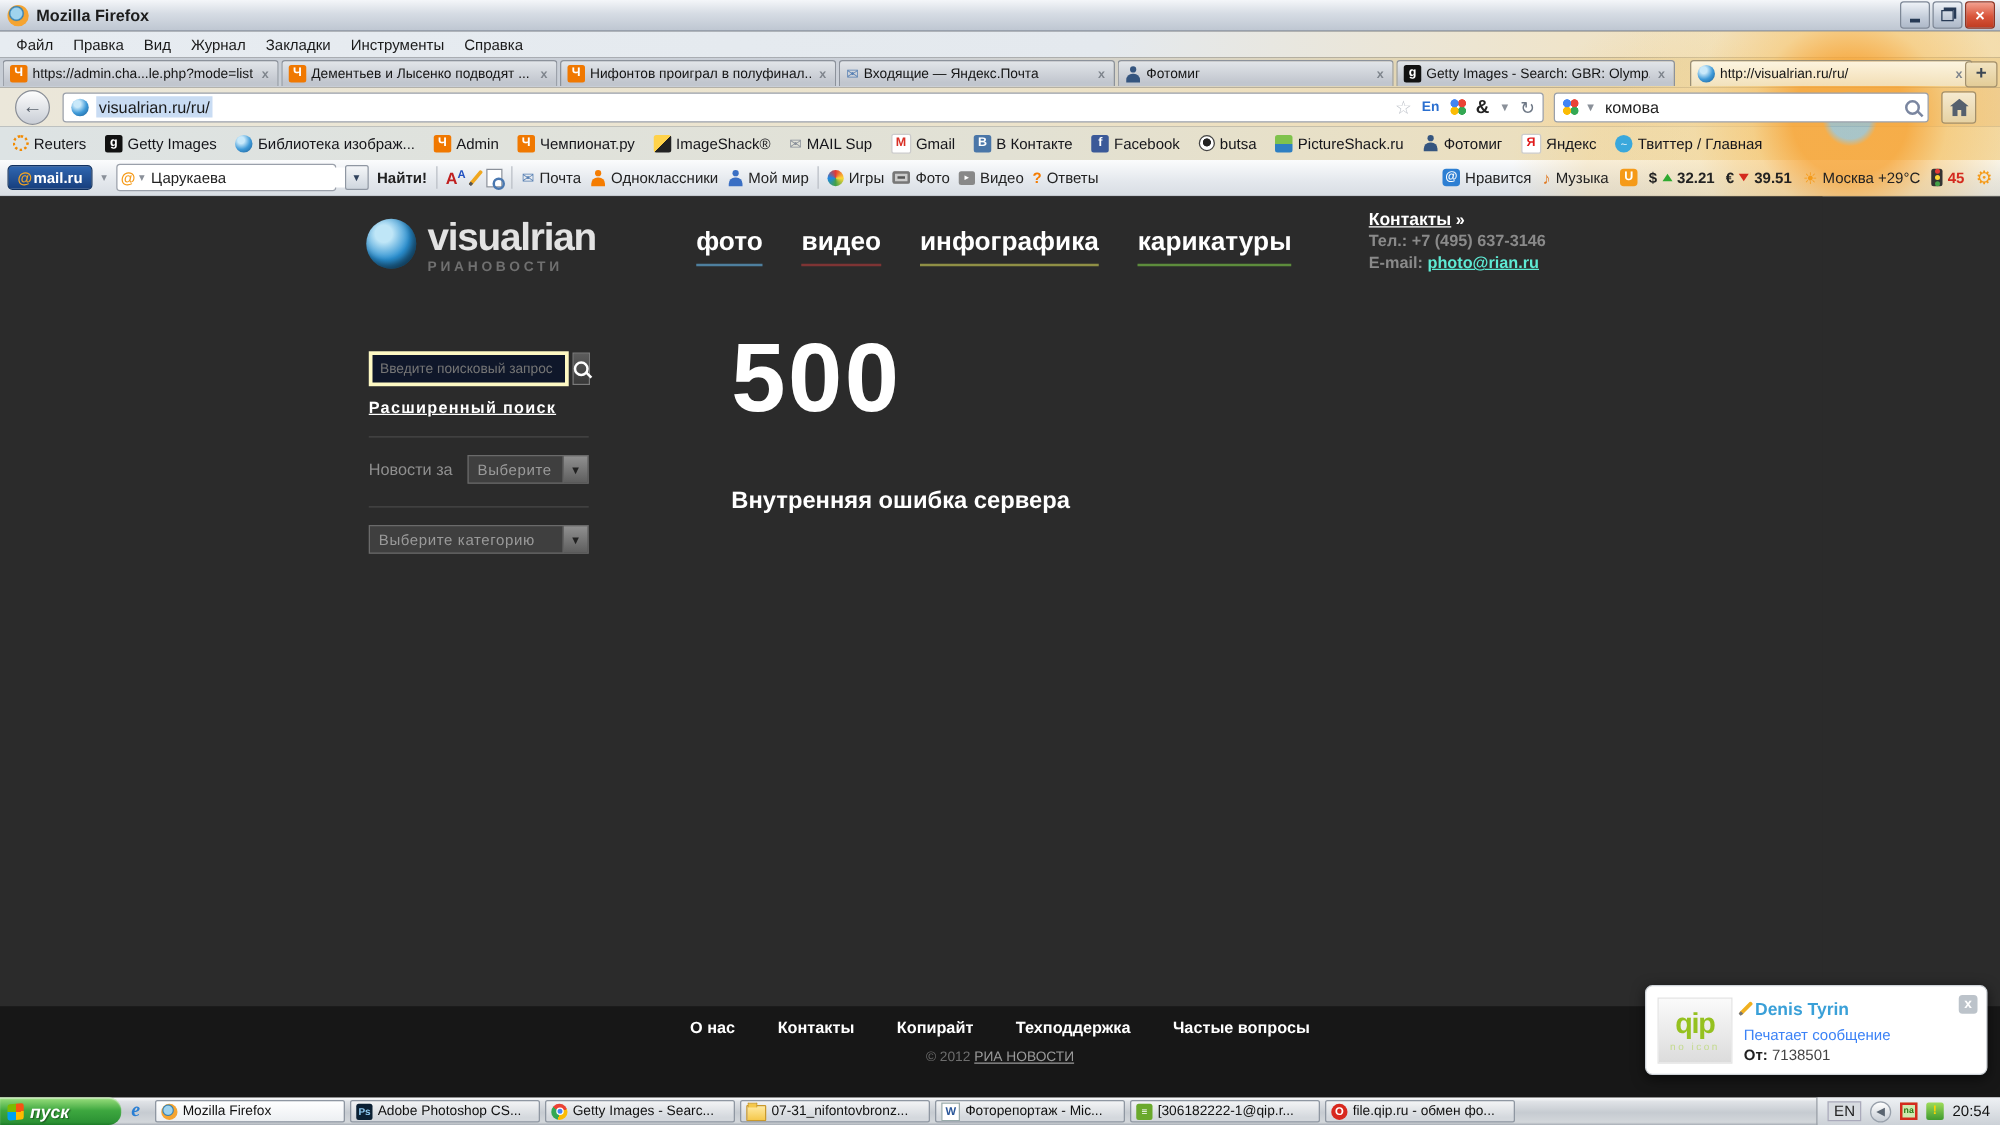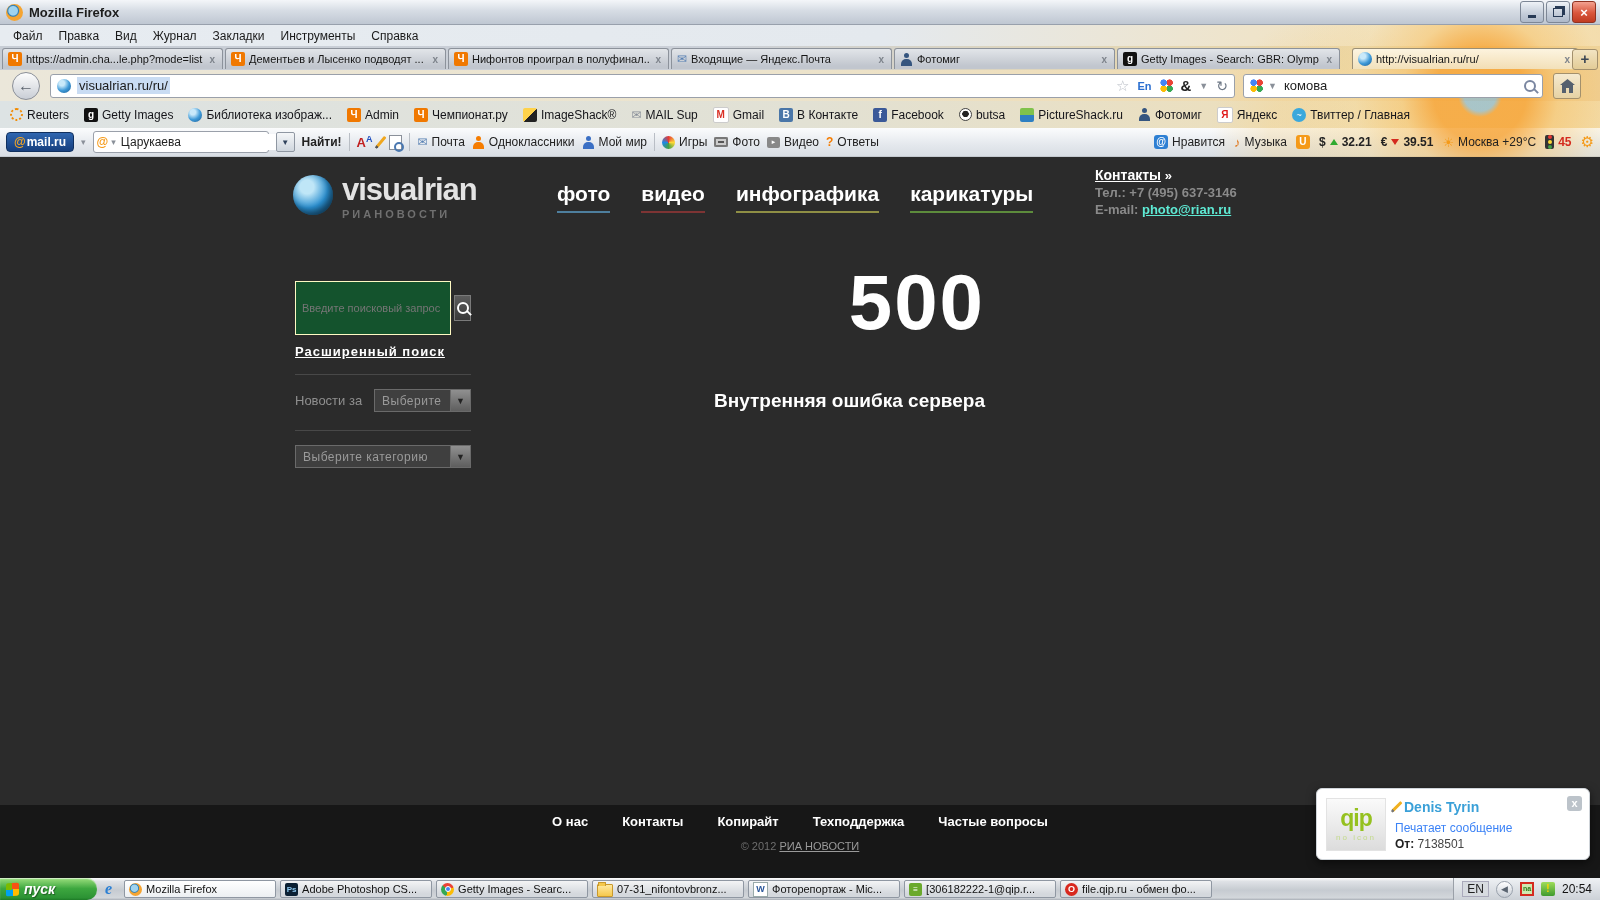--- a/index.html
+++ b/index.html
@@ -123,33 +123,33 @@
   .logo-name{font-size:31px;font-weight:bold;color:#e3e3e3;letter-spacing:-1px;line-height:30px}
   .logo-sub{font-size:11px;color:#707070;letter-spacing:3px;font-weight:bold;margin-top:3px}
   .site-nav{position:absolute;left:557px;top:25px;display:flex;gap:31px}
   .site-nav a{color:#fff;font-size:21px;font-weight:bold;text-decoration:none;padding-bottom:5px;border-bottom:2px solid}
   .contacts{position:absolute;left:1095px;top:10px;font-size:13px;line-height:17px;color:#8a8a8a;font-weight:bold}
   .contacts .c-title{color:#fff;font-size:14px;text-decoration:underline}
   .contacts .c-arr{color:#fff}
   .contacts .c-mail{color:#5eead4;text-decoration:underline}
   .sidebar{position:absolute;left:295px;top:124px;width:176px}
   .sb-search{display:flex;gap:3px;align-items:center}
-  .sb-search input{width:142px;height:20px;background:#14532d;border:1px solid #fef9c3;color:#9a9a9a;
-    font-size:11px;padding:16px 6px;font-family:"Liberation Sans",sans-serif}
+  .sb-search input{width:142px;height:20px;background:#0f172a;border:3px solid #fef9c3;color:#9a9a9a;
+    font-size:11px;padding:1px 6px;font-family:"Liberation Sans",sans-serif}
   .sb-search-btn{width:27px;height:24px;background:linear-gradient(#5c5c5c,#383838);border:1px solid #7a7a7a;
     color:#fff;display:flex;align-items:center;justify-content:center}
   .adv-link{display:inline-block;margin-top:9px;color:#fff;font-size:13px;font-weight:bold;letter-spacing:1px;text-decoration:underline}
   .sb-div{height:1px;background:#484848;margin:14px 0}
   .sb-row{display:flex;align-items:center;justify-content:space-between}
   .sb-label{color:#8f8f8f;font-size:13px}
   .xsel{height:23px;background:#3f3f3f;border:1px solid #6a6a6a;display:flex;align-items:center;box-sizing:border-box}
   .xsel .xsel-txt{flex:1;color:#9a9a9a;font-size:12px;padding:0 7px;letter-spacing:.5px}
   .xsel .xsel-btn{width:19px;height:100%;background:linear-gradient(#909090,#5e5e5e);border-left:1px solid #6a6a6a;
     color:#222;font-size:9px;display:flex;align-items:center;justify-content:center}
-  .err-wrap{position:absolute;left:585px;top:100px;width:400px;text-align:right}
+  .err-wrap{position:absolute;left:585px;top:100px;width:400px;text-align:left}
   .err-code{font-size:78px;font-weight:bold;letter-spacing:2px}
   .err-msg{margin-top:42px;font-size:19px;font-weight:bold}
   .footer{position:absolute;left:0;top:648px;width:1600px;height:73px;background:#171717}
   .footer-links{display:flex;justify-content:center;gap:34px;padding-top:9px}
   .footer-links a{color:#fff;font-size:13px;font-weight:bold;text-decoration:none}
   .copyright{text-align:center;margin-top:11px;font-size:11px;color:#6e6e6e}
   .copyright a{color:#9a9a9a;text-decoration:underline}
   
   .qip{position:absolute;left:1316px;top:788px;width:272px;height:70px;background:#fff;border:1px solid #cfd4d9;
     border-radius:6px;box-shadow:0 3px 10px rgba(0,0,0,.55);z-index:9}

